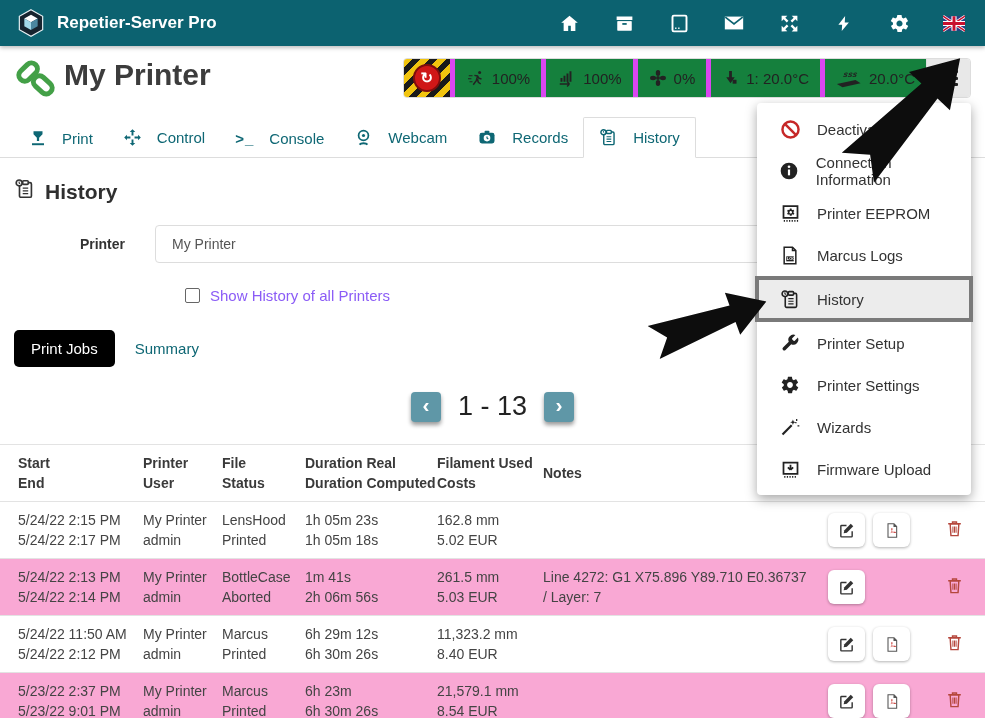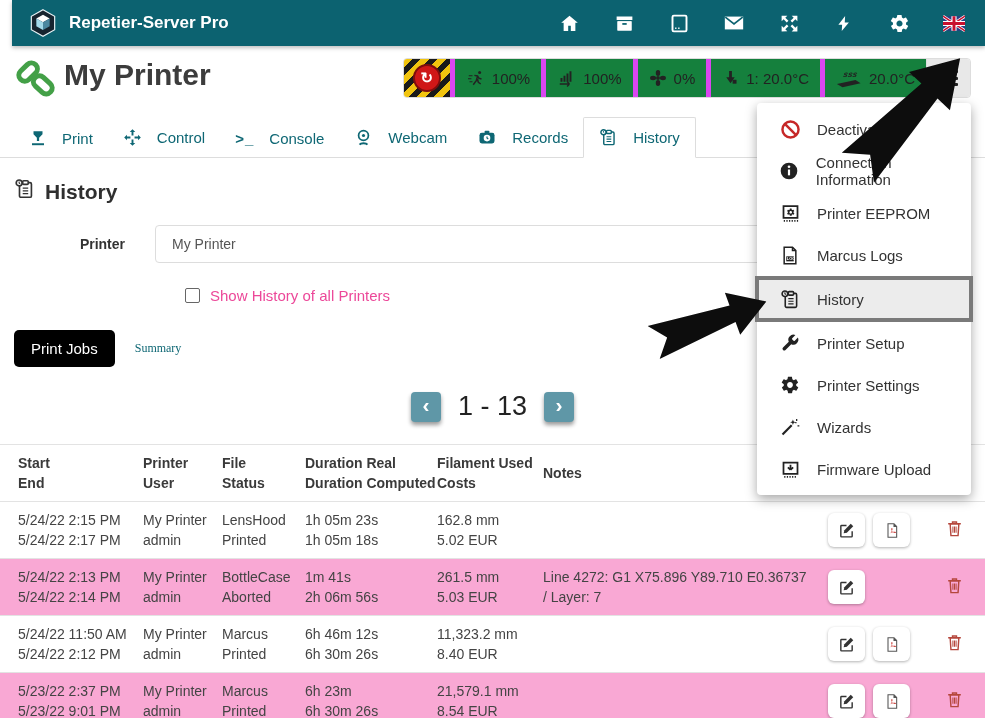--- a/index.html
+++ b/index.html
@@ -1,21 +1,21 @@
 <!DOCTYPE html>
 <html><head>
 <meta charset="utf-8">
 <style>
   * { margin:0; padding:0; box-sizing:border-box; }
   html,body { width:985px; height:718px; overflow:hidden; background:#fff;
     font-family:"Liberation Sans", sans-serif; position:relative; }
 
   
   .navbar { height:46px; background:#0c6270; display:flex; align-items:center;
-    padding:0 16px; box-shadow:0 2px 4px rgba(0,0,0,.25); position:relative; z-index:5;margin-left:12px; }
+    padding:0 16px; box-shadow:0 2px 4px rgba(0,0,0,.25); position:relative; z-index:5; }
   .brand { display:flex; align-items:center; gap:11px; color:#fff;
     font-size:17px; font-weight:bold; }
   .brand svg { display:block; }
   .nav-icons { margin-left:auto; display:flex; align-items:center; gap:33px; padding-right:4px; }
   .nav-ico { width:22px; height:22px; display:flex; align-items:center; justify-content:center; }
   .nav-ico svg { display:block; }
 
   
   .printer-header { position:relative; height:64px; }
   .chain { position:absolute; left:12px; top:10px; }
@@ -44,27 +44,27 @@
 
   
   .content { padding:20px 14px 0; }
   .h-heading { display:flex; align-items:center; gap:9px; font-size:21px; font-weight:bold; color:#2f2f2f; }
   .form-row { display:flex; align-items:center; margin-top:20px; }
   .form-row label { width:141px; text-align:right; padding-right:30px; font-size:14px;
     font-weight:bold; color:#333; }
   .select-box { flex:1; height:38px; border:1px solid #ddd; border-radius:4px; background:#fff;
     display:flex; align-items:center; padding:0 16px; font-size:14px; color:#555; }
   .check-row { margin:24px 0 0 171px; display:flex; align-items:center; gap:10px;
-    font-size:15px; color:#ec4899; }
+    font-size:15px; color:#8b5cf6; }
   .checkbox { width:15px; height:15px; border:1.6px solid #666; border-radius:2px; background:#fff; }
 
   .jobs-row { margin-top:26px; display:flex; align-items:center; gap:20px; }
   .btn-printjobs { background:#000000; color:#fff; font-size:15px; padding:10px 17px;
     border-radius:5px; border:none; }
-  .btn-summary { color:#0e6774; font-size:12px; background:none; border:none;font-family:Liberation Serif, serif; }
+  .btn-summary { color:#0e6774; font-size:15px; background:none; border:none; }
 
   .pager { margin-top:24px; display:flex; justify-content:center; align-items:center; gap:17px; }
   .pg-btn { width:30px; height:30px; background:#5f97a7; border-radius:4px; color:#fff;
     display:flex; align-items:center; justify-content:center; font-size:21px; font-weight:bold;
     box-shadow:0 3px 4px rgba(0,0,0,.4); padding-bottom:3px; }
   .pg-text { font-size:27px; color:#222; }
 
   
   .table { margin:22px -14px 0; border-top:1px solid #e3e3e3; }
   .t-row { display:grid; grid-template-columns:125px 79px 83px 132px 106px 285px 97px 58px;
@@ -453,21 +453,21 @@
         </div>
       <div class="cell">
           <div>My Printer</div>
           <div>admin</div>
         </div>
       <div class="cell">
           <div>Marcus</div>
           <div>Printed</div>
         </div>
       <div class="cell">
-          <div>6h 46m 12s</div>
+          <div>6h 29m 12s</div>
           <div>6h 30m 26s</div>
         </div>
       <div class="cell">
           <div>11,323.2 mm</div>
           <div>8.40 EUR</div>
         </div>
       <div class="cell vcenter notes">
           <div></div>
         </div>
       <div class="act-cell">

